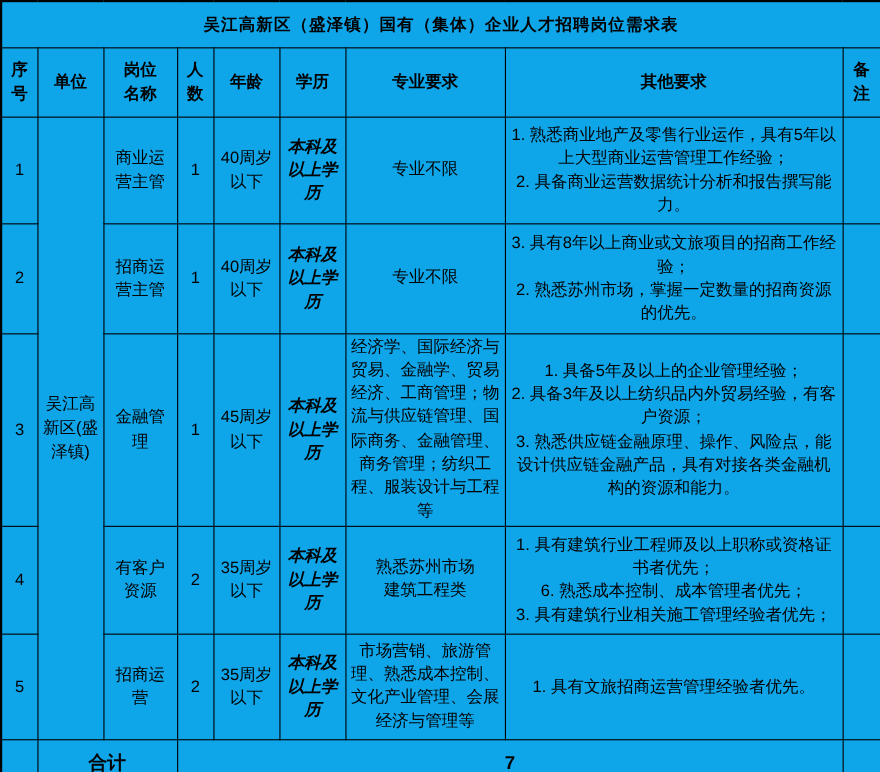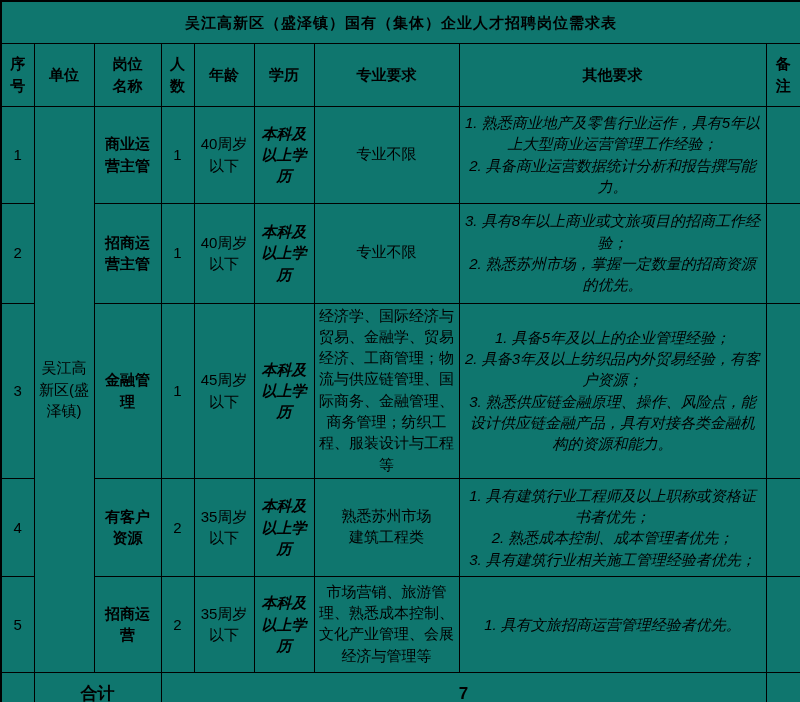--- a/index.html
+++ b/index.html
@@ -5,21 +5,21 @@
   * { box-sizing: border-box; }
   html, body {
     margin: 0;
     padding: 0;
     background: #ffffff;
     font-family: "Liberation Sans", "DejaVu Sans", sans-serif;
   }
   .page {
     width: 800px;
     height: 702px;
-    background: #0f766e;
+    background: #0ea5e9;
   }
   table.recruit {
     width: 800px;
     border-collapse: collapse;
     table-layout: fixed;
     border: 2px solid #000;
   }
   table.recruit td {
     border: 1.5px solid #000;
     text-align: center;
@@ -37,37 +37,36 @@
     letter-spacing: 1px;
     padding: 4px 2px;
   }
   tr.header-row td {
     font-weight: bold;
     white-space: pre-line;
     padding: 2px 2px;
   }
   .pos {
     color: #e60000;
-    font-weight: bold;
+    font-weight: normal;
   }
   .edu {
     color: #e60000;
     font-weight: bold;
     font-style: italic;
   }
   td.major-cell {
     white-space: pre-line;
     padding: 2px 6px;
     font-family: Liberation Serif, serif;
   }
   td.other-cell {
     text-align: left;
     white-space: pre-line;
     padding: 3px 7px;
-    font-style: italic;
   }
   tr.total-row td {
     font-weight: bold;
     font-size: 17px;
   }
 </style>
 </head>
 <body>
 
 <div class="page">
@@ -145,21 +144,21 @@
 
     <tr style="height:98px">
       <td>4</td>
       <td class="pos">有客户资源</td>
       <td>2</td>
       <td>35周岁以下</td>
       <td class="edu">本科及以上学历</td>
       <td class="major-cell">熟悉苏州市场
 建筑工程类</td>
       <td class="other-cell">1. 具有建筑行业工程师及以上职称或资格证书者优先；
-2. 熟悉成本控制、成本管理者优先；
+6. 熟悉成本控制、成本管理者优先；
 3. 具有建筑行业相关施工管理经验者优先；</td>
       <td></td>
     </tr>
 
     <tr style="height:96px">
       <td>5</td>
       <td class="pos">招商运营</td>
       <td>2</td>
       <td>35周岁以下</td>
       <td class="edu">本科及以上学历</td>

